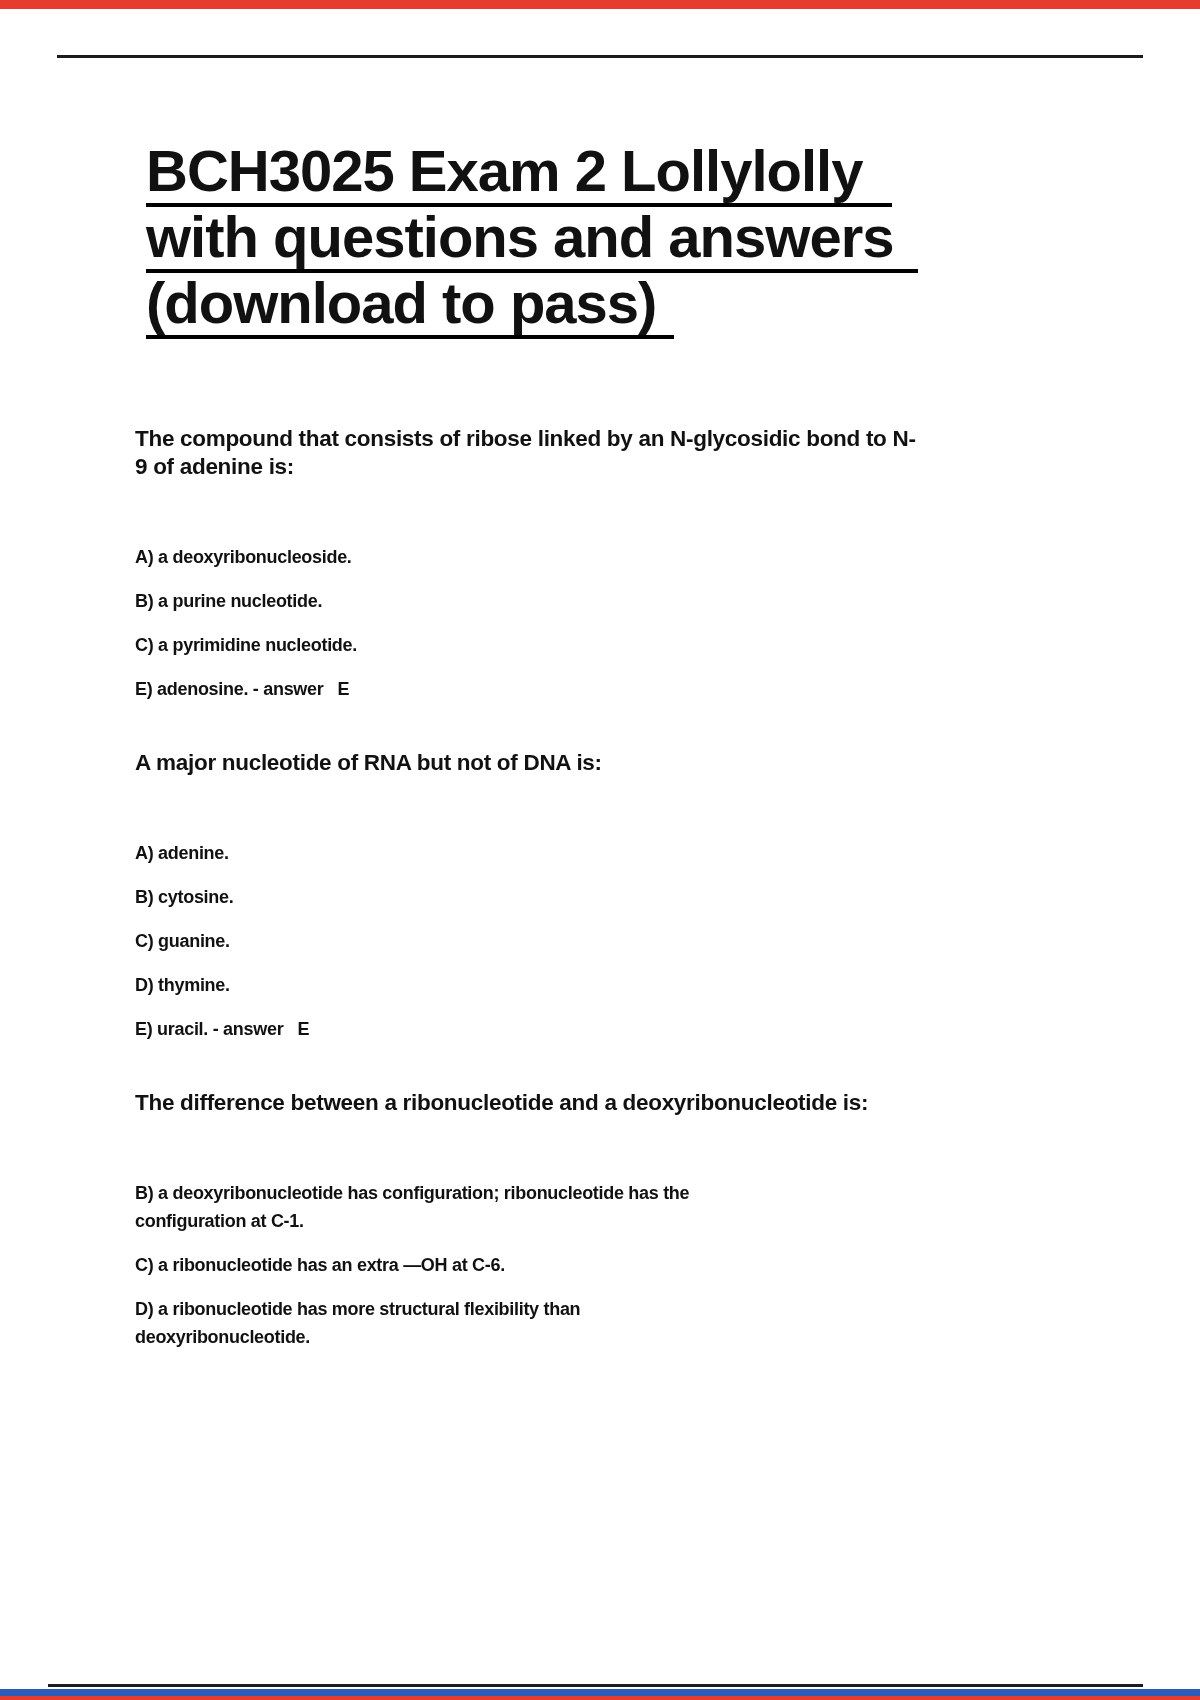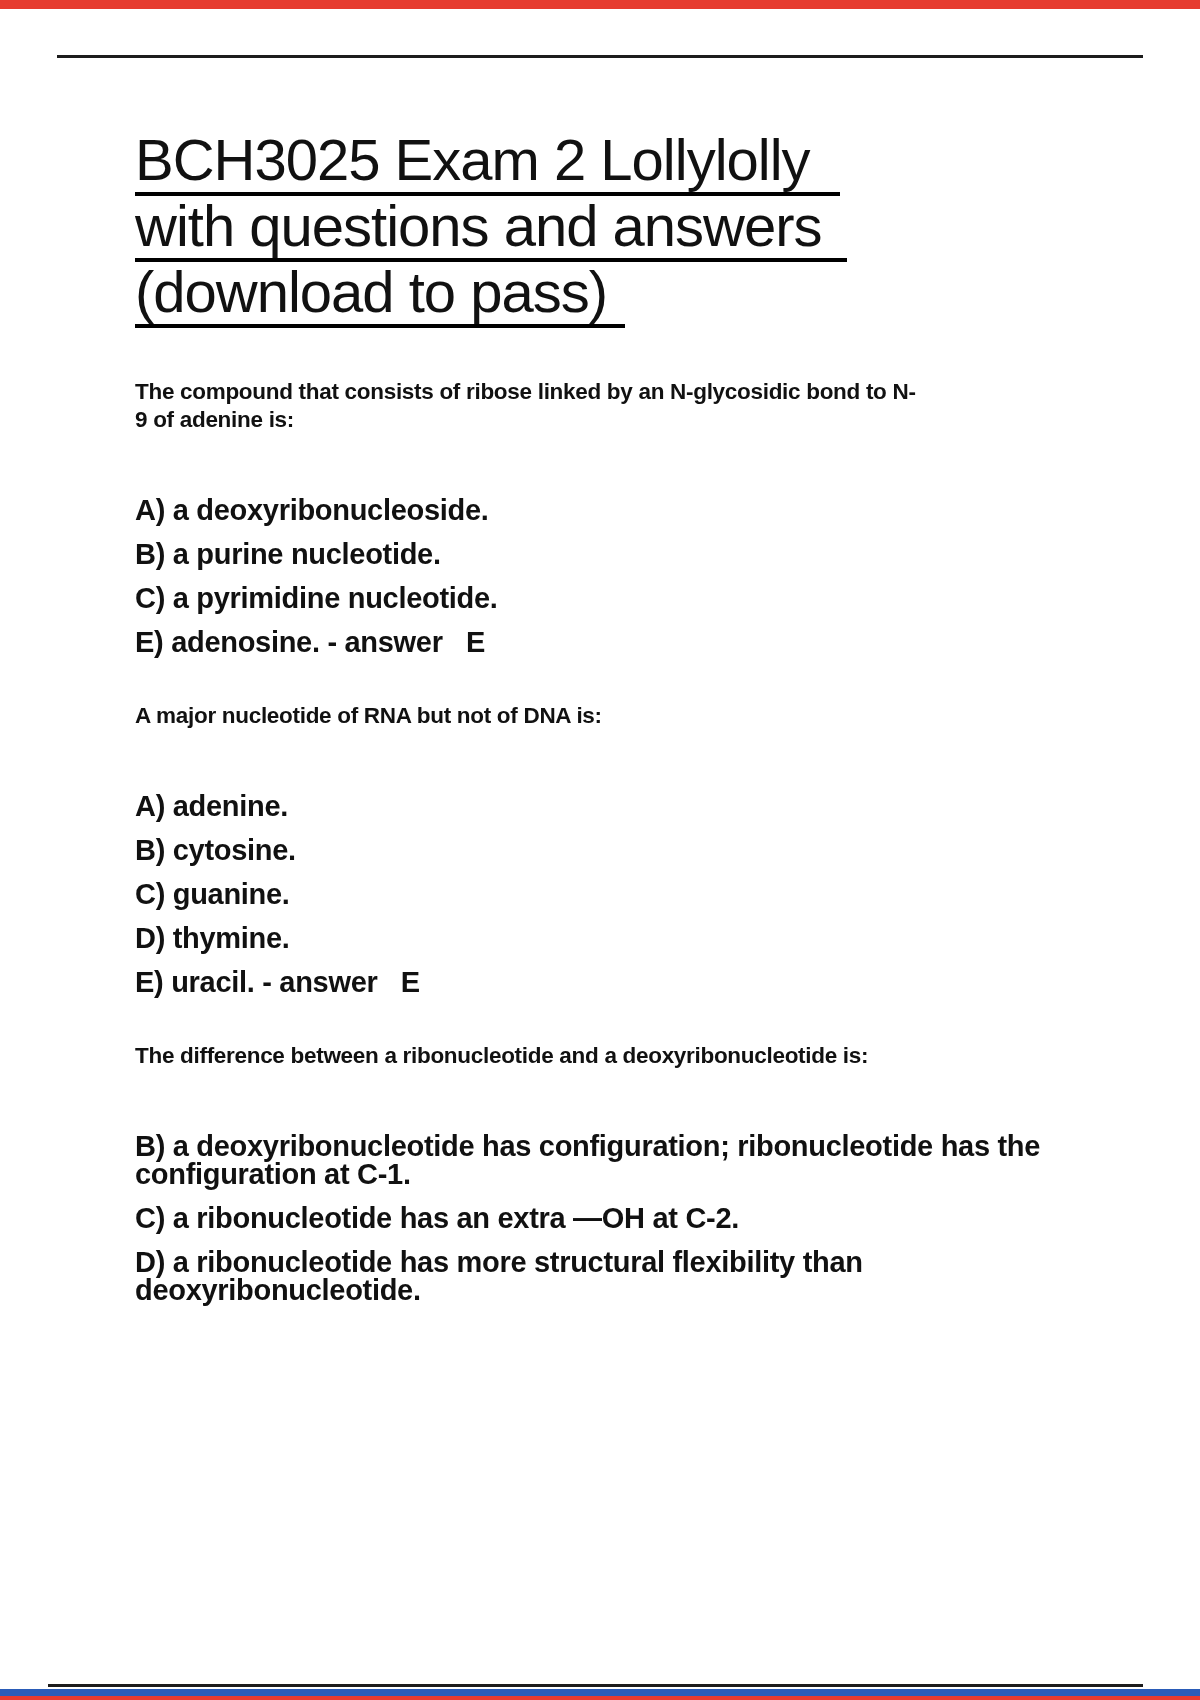--- a/index.html
+++ b/index.html
@@ -19,47 +19,47 @@
   .rule { position: absolute; height: 3px; background: #1c1c1c; }
   #rule-top    { left: 57px; top: 55px;   width: 1086px; }
   #rule-bottom { left: 48px; top: 1684px; width: 1095px; }
 
   #content {
     position: absolute;
     left: 135px;
     top: 130px;
     width: 940px;
   }
-  h1 { margin: 0; padding: 0; font-weight: normal; }
+  h1 { margin: 11px; padding: 0; font-weight: bold; }
   .title-line-wrap { line-height: 66px; height: 66px; white-space: nowrap; }
   .title-line {
     display: inline-block;
     font-size: 58px;
     letter-spacing: -1px;
     line-height: 60px;
     border-bottom: 4px solid #000000;
     padding-bottom: 2px;
   }
   .title-line-wrap:nth-child(1) .title-line { padding-right: 30px; }
   .title-line-wrap:nth-child(2) .title-line { padding-right: 25px; }
   .title-line-wrap:nth-child(3) .title-line { padding-right: 18px; }
 
   .question { margin: 0; }
-  .question:first-of-type { margin-top: 50px; }
+  .question:first-of-type { margin-top: 86px; }
   .question + .question { margin-top: 46px; }
   .question-text {
     font-size: 22.5px;
     font-weight: bold;
     line-height: 28px;
     letter-spacing: -0.3px;
     white-space: pre-wrap;
     margin: 0 0 62px 0;
   }
   .answer-option {
-    font-size: 29px;
+    font-size: 18px;
     font-weight: bold;
     line-height: 28px;
     letter-spacing: -0.3px;
     white-space: pre-wrap;
     margin: 0 0 16px 0;
   }
 </style>
 </head>
 <body>
 
@@ -95,21 +95,21 @@
             <p class="answer-option">D) thymine.</p>
             <p class="answer-option">E) uracil. - answer   E</p>
           </div>
   </section>
 
   <section class="question">
     <p class="question-text">The difference between a ribonucleotide and a deoxyribonucleotide is:</p>
     <div class="options">
             <p class="answer-option">B) a deoxyribonucleotide has configuration; ribonucleotide has the
 configuration at C-1.</p>
-            <p class="answer-option">C) a ribonucleotide has an extra —OH at C-2.</p>
+            <p class="answer-option">C) a ribonucleotide has an extra —OH at C-6.</p>
             <p class="answer-option">D) a ribonucleotide has more structural flexibility than
 deoxyribonucleotide.</p>
           </div>
   </section>
 </div>
   </div>
 
   <div id="rule-bottom" class="rule"></div>
   <div id="bottom-accent-blue" class="accent-bar"></div>
   <div id="bottom-accent-red" class="accent-bar"></div>

